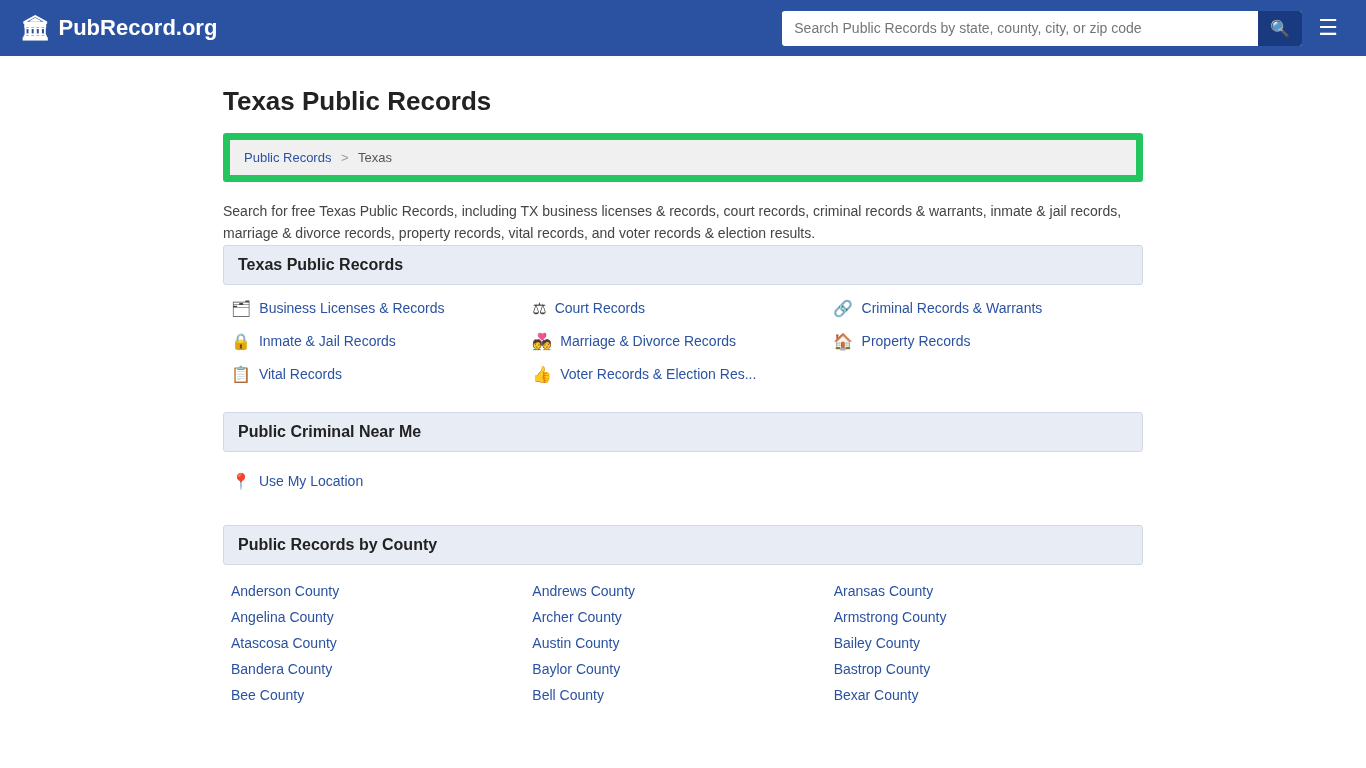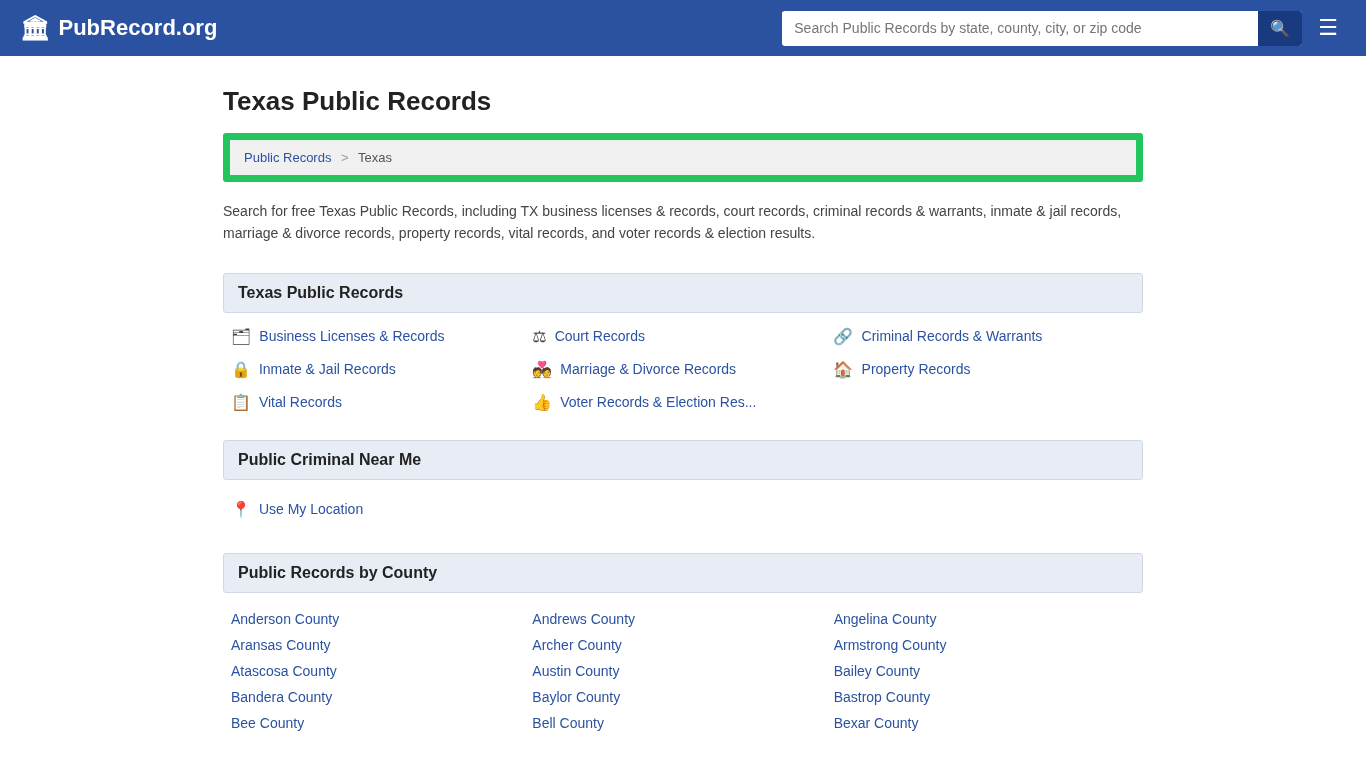--- a/index.html
+++ b/index.html
@@ -96,21 +96,20 @@
     }
     .breadcrumb-bar .sep {
       margin: 0 6px;
       color: #999;
     }
 
     .description {
       font-size: 14px;
       color: #444;
       line-height: 1.6;
-      margin-bottom: 28px;
     }
 
     
     .section {
       margin-bottom: 28px;
     }
     .section-header {
       background: #e8edf5;
       border: 1px solid #d0d8e8;
       padding: 10px 14px;
@@ -254,22 +253,22 @@
       </div>
     </div>
   </section>
 
   <section class="section">
     <div class="section-header">Public Records by County</div>
     <div class="county-grid">
 
     <a class="county-item" href="#">Anderson County</a>
         <a class="county-item" href="#">Andrews County</a>
+        <a class="county-item" href="#">Aransas County</a>
         <a class="county-item" href="#">Angelina County</a>
-        <a class="county-item" href="#">Aransas County</a>
         <a class="county-item" href="#">Archer County</a>
         <a class="county-item" href="#">Armstrong County</a>
         <a class="county-item" href="#">Atascosa County</a>
         <a class="county-item" href="#">Austin County</a>
         <a class="county-item" href="#">Bailey County</a>
         <a class="county-item" href="#">Bandera County</a>
         <a class="county-item" href="#">Baylor County</a>
         <a class="county-item" href="#">Bastrop County</a>
         <a class="county-item" href="#">Bee County</a>
         <a class="county-item" href="#">Bell County</a>

